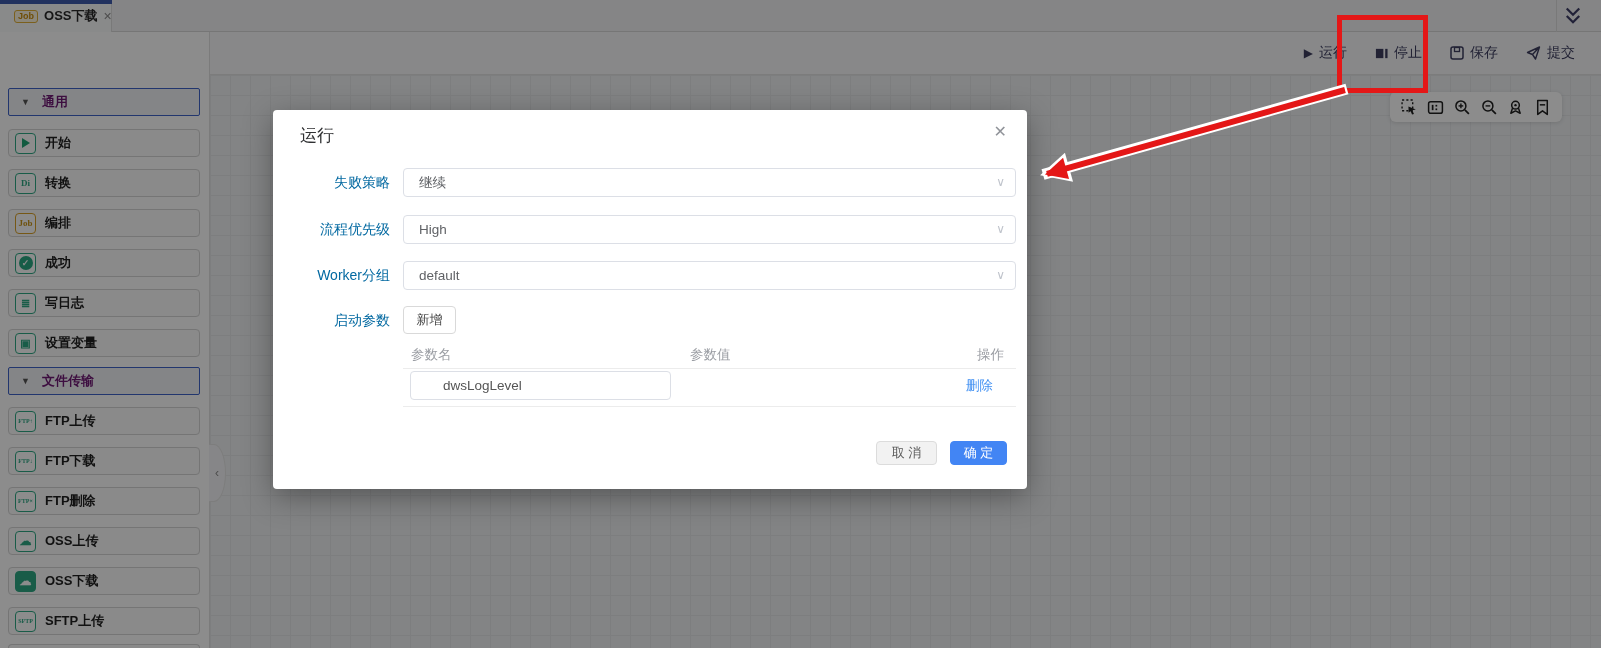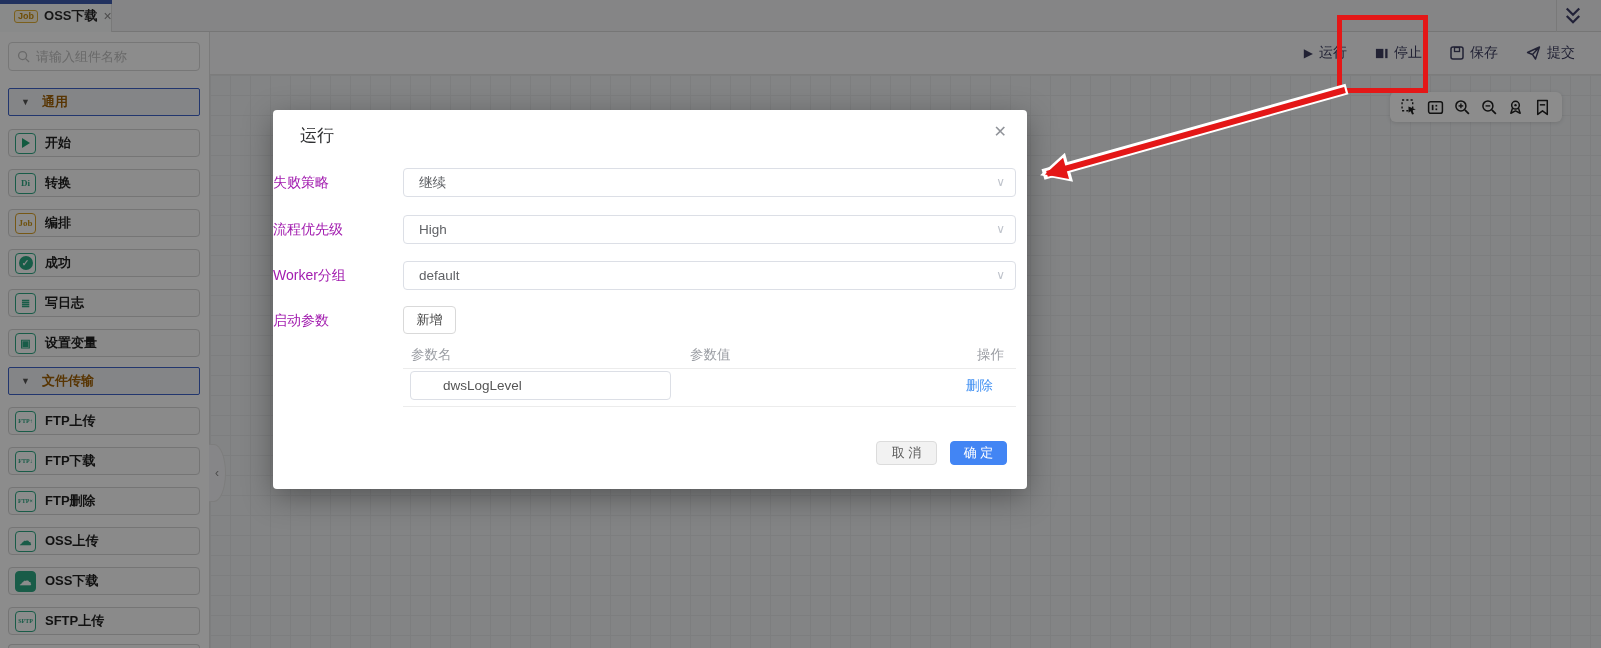--- a/index.html
+++ b/index.html
@@ -29,40 +29,40 @@
   .canvas-tools { position:absolute; left:1180px; top:17px; width:172px; height:30px; background:#ffffff; border-radius:6px; box-shadow:0 1px 4px rgba(0,0,0,.12); display:flex; align-items:center; justify-content:space-around; padding:0 6px; }
   .ctool { width:20px; height:20px; display:flex; align-items:center; justify-content:center; cursor:pointer; }
 
   
   .sidebar { position:absolute; left:0; top:32px; width:210px; height:616px; background:#ffffff; border-right:1px solid #e0e0e0; z-index:1; }
   .search-box { position:absolute; left:8px; top:10px; width:192px; height:29px; border:1px solid #d9d9d9; border-radius:4px; background:#fff; display:flex; align-items:center; padding:0 8px; gap:6px; }
   .search-box input { border:none; outline:none; width:150px; font-size:13px; color:#333; background:transparent; font-family:inherit; }
   .search-box input::placeholder { color:#c0c0c0; }
   .section-hd { position:absolute; left:8px; width:192px; height:28px; background:#f1f2f6; border:1px solid #3f63c8; border-radius:2px; display:flex; align-items:center; gap:12px; padding:0 12px; cursor:pointer; }
   .section-hd .caret { font-size:9px; color:#555; }
-  .section-hd .sec-label { font-size:13px; font-weight:bold; color:#a16207; }
+  .section-hd .sec-label { font-size:13px; font-weight:bold; color:#701a75; }
   .comp-item { position:absolute; left:8px; width:192px; height:28px; background:#fbfbfb; border:1px solid #d6d6d6; border-radius:4px; display:flex; align-items:center; gap:9px; padding:0 6px; cursor:grab; }
   .comp-item .label { font-size:13px; font-weight:bold; color:#1f1f1f; white-space:nowrap; }
   .icon-box { width:21px; height:21px; border:1.5px solid #2fa884; border-radius:4px; display:flex; align-items:center; justify-content:center; flex:none; font-size:9px; font-weight:bold; color:#2fa884; background:#fff; overflow:hidden;font-family:Liberation Serif, serif; }
   .icon-box.orange { border-color:#d8a128; color:#c9961a; }
   .icon-box.fill { background:#2fa884; color:#fff; }
   .icon-box .tri { width:0; height:0; border-left:8px solid #21a675; border-top:5px solid transparent; border-bottom:5px solid transparent; }
   .icon-box .check-circle { width:14px; height:14px; border-radius:50%; background:#2aa881; color:#fff; font-size:9px; line-height:14px; text-align:center; }
   .icon-box .mini { font-size:6px; line-height:1; text-align:center; font-weight:bold; }
   .icon-box .cloud { font-size:12px; line-height:1; }
   .collapse-handle { position:absolute; left:209px; top:444px; width:17px; height:58px; background:#f4f5f7; border:1px solid #e3e3e3; border-left:none; border-radius:0 12px 12px 0 / 0 29px 29px 0; display:flex; align-items:center; justify-content:center; color:#8c8c8c; font-size:12px; cursor:pointer; z-index:1; }
 
   
   .mask { position:absolute; inset:0; background:rgba(0,0,0,0.45); z-index:10; }
 
   
   .modal { position:absolute; left:273px; top:110px; width:754px; height:379px; background:#fff; border-radius:4px; box-shadow:0 8px 30px rgba(0,0,0,.35); z-index:20; }
   .modal-title { position:absolute; left:27px; top:14px; font-size:17px; color:#303133; }
   .modal-close { position:absolute; right:20px; top:12px; font-size:16px; color:#909399; cursor:pointer; }
-  .frow-label { position:absolute; left:0; width:117px; text-align:left; font-size:14px; color:#a21caf; line-height:29px; }
+  .frow-label { position:absolute; left:0; width:117px; text-align:right; font-size:14px; color:#0369a1; line-height:29px; }
   .fselect { position:absolute; left:130px; width:613px; height:29px; border:1px solid #dcdfe6; border-radius:4px; background:#fff; font-size:13.5px; color:#606266; line-height:27px; padding:0 26px 16px 15px; cursor:pointer; }
   .fselect .chev { position:absolute; right:10px; top:0; line-height:27px; color:#c0c4cc; font-size:12px; }
   .add-btn { position:absolute; left:130px; top:196px; width:53px; height:28px; background:#fff; border:1px solid #d9d9d9; border-radius:4px; font-size:13px; color:#444; cursor:pointer; font-family:inherit; }
   .th { position:absolute; top:236px; font-size:13.5px; color:#9a9da3; }
   .thead-line { position:absolute; left:130px; right:11px; top:258px; border-bottom:1px solid #ececec; }
   .prow-line  { position:absolute; left:130px; right:11px; top:296px; border-bottom:1px solid #ececec; }
   .pinput { position:absolute; top:261px; height:29px; border:1px solid #dcdfe6; border-radius:4px; padding:0 12px; font-size:13.5px; color:#555; outline:none; font-family:inherit; background:#fff; }
   .del-link { position:absolute; right:34px; top:261px; line-height:29px; font-size:13.5px; color:#3d8ef2; cursor:pointer; }
   .btn { position:absolute; top:331px; height:24px; border-radius:4px; font-size:13px; cursor:pointer; font-family:inherit; }
   .btn-cancel { left:603px; width:61px; background:#f2f2f2; border:1px solid #dcdcdc; color:#5a5a5a; }
@@ -162,27 +162,20 @@
       <span class="ctool">
         <svg width="17" height="17" viewBox="0 0 16 16">
             <path d="M3.5 1.5 h9 v13 l-4.5 -3.4 l-4.5 3.4 z" fill="none" stroke="#1f1f1f" stroke-width="1.4" stroke-linejoin="round"></path>
             <line x1="5.5" y1="5.5" x2="10.5" y2="5.5" stroke="#1f1f1f" stroke-width="1.4"></line>
           </svg>
       </span>
     </div>
   </div>
 
   <div class="sidebar">
-    <div class="search-box">
-      <svg width="13" height="13" viewBox="0 0 14 14">
-          <circle cx="6" cy="6" r="4.3" fill="none" stroke="#c0c0c0" stroke-width="1.4"></circle>
-          <line x1="9.3" y1="9.3" x2="13" y2="13" stroke="#c0c0c0" stroke-width="1.4"></line>
-        </svg>
-      <input type="text" placeholder="请输入组件名称" style="">
-    </div>
 
     <div class="section-hd" style="top:56px">
       <span class="caret">▼</span>
       <span class="sec-label">通用</span>
     </div>
 
     <div class="comp-item" style="top:97px">
       <span class="icon-box">
           <span class="tri"></span>
         </span>

